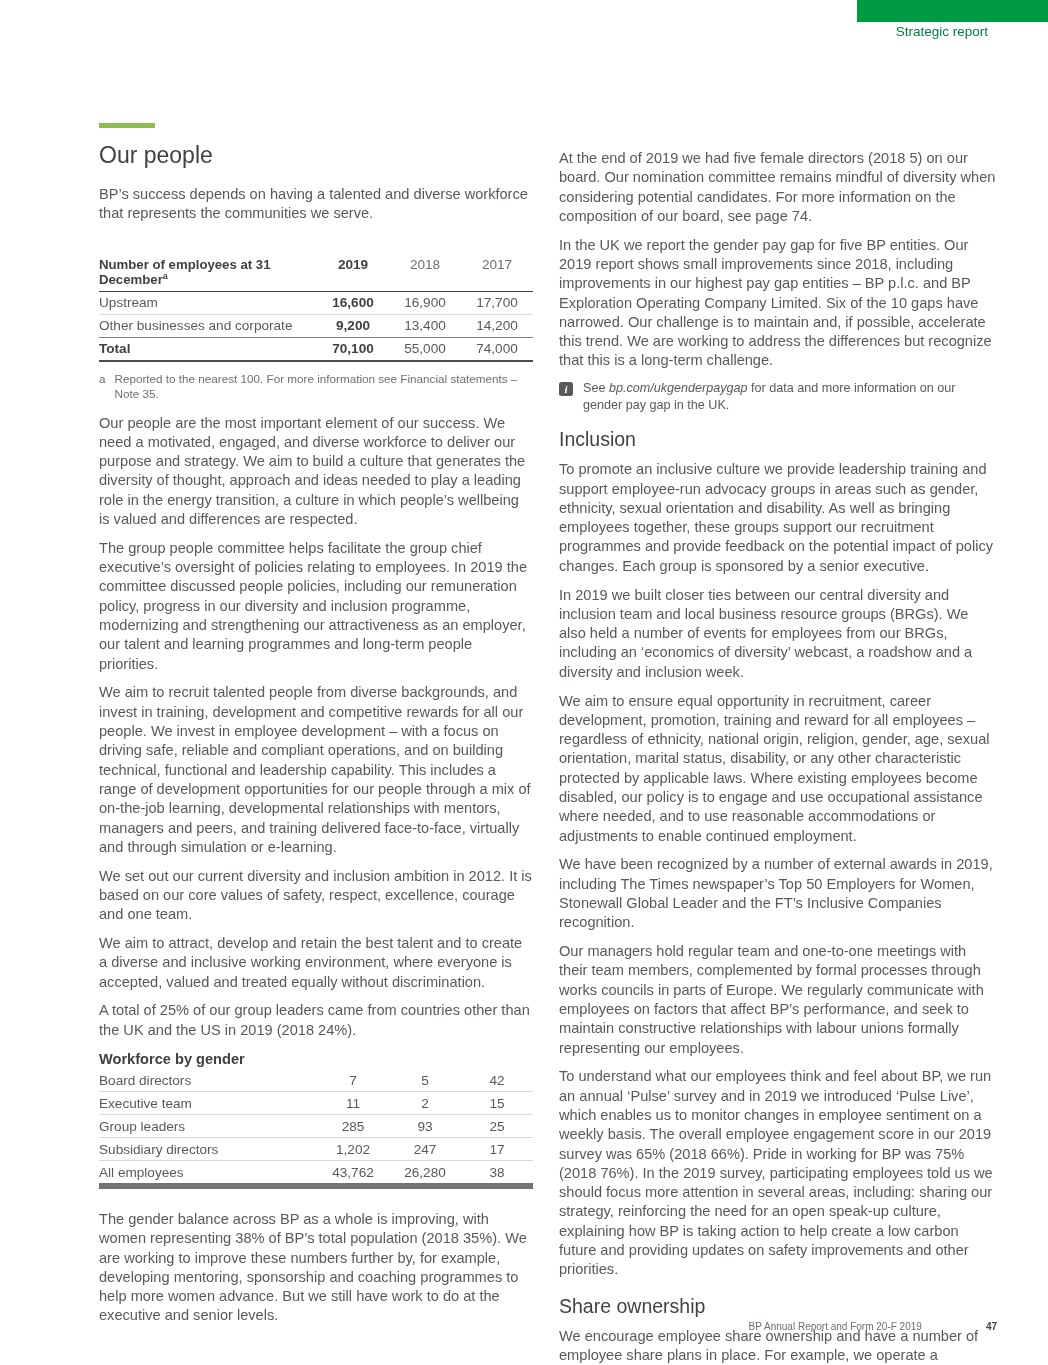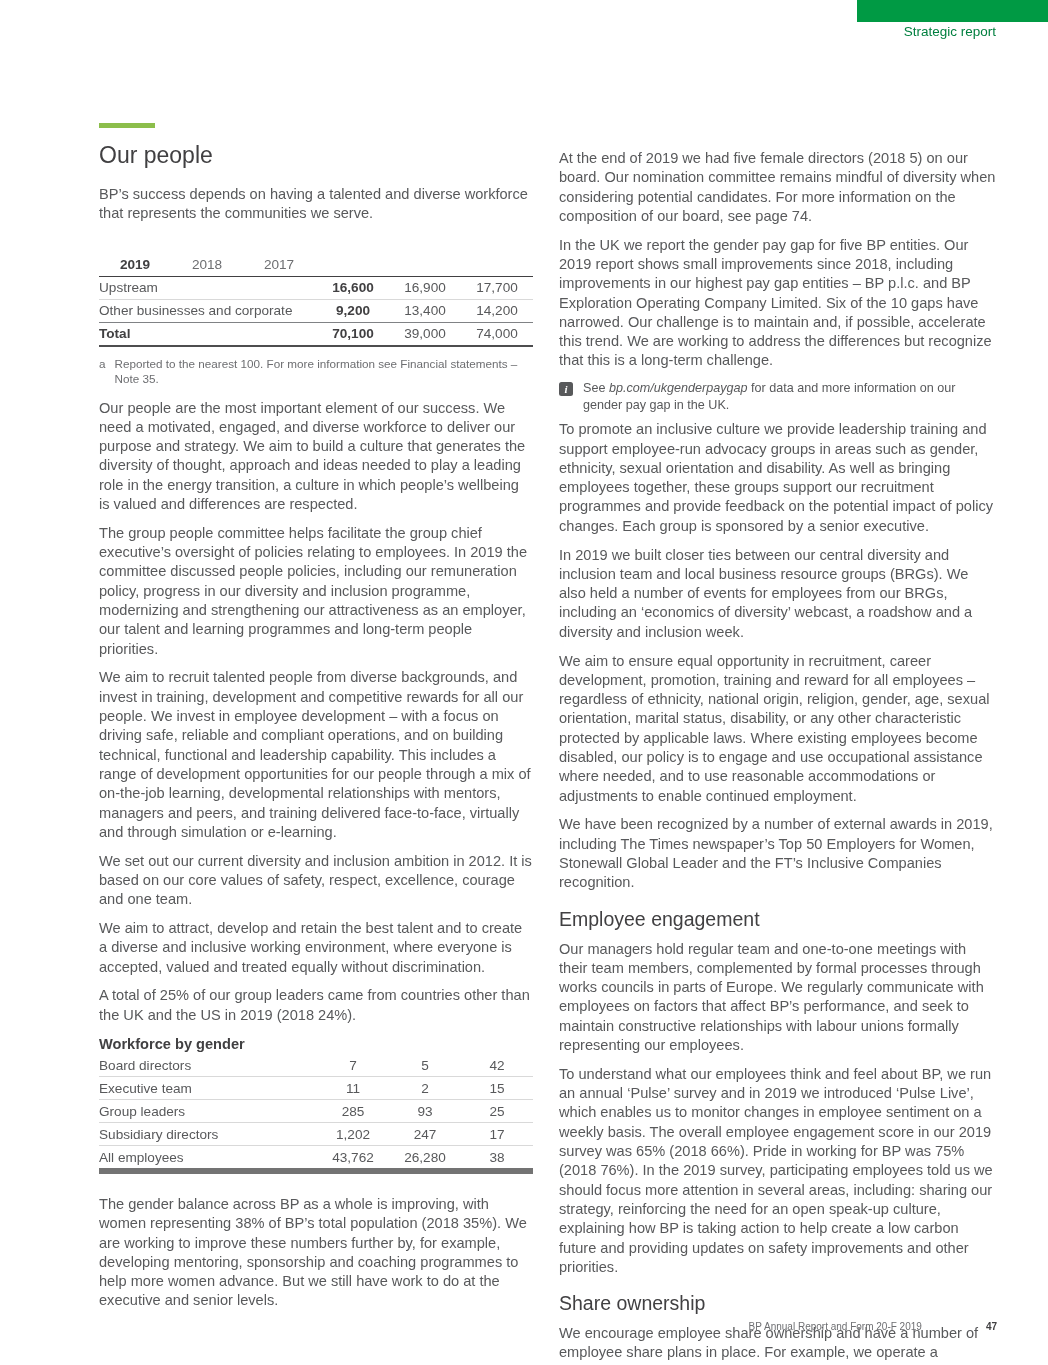--- a/index.html
+++ b/index.html
@@ -2,21 +2,21 @@
 <html><head>
 <meta charset="utf-8">
 <style>
   html,body { margin:0; padding:0; background:#ffffff; }
   .page {
     position:relative; width:1048px; height:1365px; background:#ffffff; overflow:hidden;
     font-family:"Liberation Sans","DejaVu Sans",sans-serif; color:#58595b;
     -webkit-font-smoothing:antialiased;
   }
   .topbar { position:absolute; top:0; right:0; width:191px; height:22px; background:#009a44; }
-  .tab-label { position:absolute; top:24px; right:52px; font-size:13.5px; color:#007f3f; }
+  .tab-label { position:absolute; top:24px; right:60px; font-size:13.5px; color:#007f3f; }
 
   .col { position:absolute; }
   .col-left  { left:99px;  top:118px; width:434px; }
   .col-right { left:559px; top:149px; width:438px; }
 
   .accent-line { width:56px; height:5px; background:#8cbe4b; margin:5px 0 14px 0; }
   h1.title { font-size:23px; font-weight:400; color:#414042; margin:0 0 16px 0; }
 
   p.body { font-size:14.6px; line-height:19.3px; margin:0 0 9.5px 0; }
   p.intro { margin-bottom:30px; }
@@ -62,40 +62,41 @@
   <div class="topbar"></div>
   <div class="tab-label">Strategic report</div>
 
   <div class="col col-left">
     <div class="accent-line"></div>
     <h1 class="title">Our people</h1>
     <p class="body intro">BP’s success depends on having a talented and diverse workforce that represents the communities we serve.</p>
 
     <div class="tbl">
       <div class="trow header">
+        <div class="tlabel"><span>Number of employees at 31 December</span><sup class="fn">a</sup></div>
         <div class="tnum bold-col">2019</div>
         <div class="tnum">2018</div>
         <div class="tnum">2017</div>
       </div>
       <div class="trow">
         <div class="tlabel">Upstream</div>
         <div class="tnum val-bold">16,600</div>
         <div class="tnum">16,900</div>
         <div class="tnum">17,700</div>
       </div>
       <div class="trow pre-total">
         <div class="tlabel">Other businesses and corporate</div>
         <div class="tnum val-bold">9,200</div>
         <div class="tnum">13,400</div>
         <div class="tnum">14,200</div>
       </div>
       <div class="trow total">
         <div class="tlabel">Total</div>
         <div class="tnum val-bold">70,100</div>
-        <div class="tnum">39,000</div>
+        <div class="tnum">55,000</div>
         <div class="tnum">74,000</div>
       </div>
     </div>
     <div class="footnote">
       <span>a</span>
       <span>Reported to the nearest 100. For more information see Financial statements – Note 35.</span>
     </div>
 
     <p class="body">Our people are the most important element of our success. We need a motivated, engaged, and diverse workforce to deliver our purpose and strategy. We aim to build a culture that generates the diversity of thought, approach and ideas needed to play a leading role in the energy transition, a culture in which people’s wellbeing is valued and differences are respected.</p>
     <p class="body">The group people committee helps facilitate the group chief executive’s oversight of policies relating to employees. In 2019 the committee discussed people policies, including our remuneration policy, progress in our diversity and inclusion programme, modernizing and strengthening our attractiveness as an employer, our talent and learning programmes and long-term people priorities.</p>
@@ -146,26 +147,26 @@
     <p class="body">At the end of 2019 we had five female directors (2018 5) on our board. Our nomination committee remains mindful of diversity when considering potential candidates. For more information on the composition of our board, see page 74.</p>
     <p class="body">In the UK we report the gender pay gap for five BP entities. Our 2019 report shows small improvements since 2018, including improvements in our highest pay gap entities – BP p.l.c. and BP Exploration Operating Company Limited. Six of the 10 gaps have narrowed. Our challenge is to maintain and, if possible, accelerate this trend. We are working to address the differences but recognize that this is a long-term challenge.</p>
 
     <div class="note">
       <div class="note-icon">i</div>
       <div>
         <span>See </span><span class="note-link">bp.com/ukgenderpaygap</span><span> for data and more information on our gender pay gap in the UK.</span>
       </div>
     </div>
 
+    <h2 class="section">Inclusion</h2>
     <p class="body">To promote an inclusive culture we provide leadership training and support employee-run advocacy groups in areas such as gender, ethnicity, sexual orientation and disability. As well as bringing employees together, these groups support our recruitment programmes and provide feedback on the potential impact of policy changes. Each group is sponsored by a senior executive.</p>
     <p class="body">In 2019 we built closer ties between our central diversity and inclusion team and local business resource groups (BRGs). We also held a number of events for employees from our BRGs, including an ‘economics of diversity’ webcast, a roadshow and a diversity and inclusion week.</p>
     <p class="body">We aim to ensure equal opportunity in recruitment, career development, promotion, training and reward for all employees – regardless of ethnicity, national origin, religion, gender, age, sexual orientation, marital status, disability, or any other characteristic protected by applicable laws. Where existing employees become disabled, our policy is to engage and use occupational assistance where needed, and to use reasonable accommodations or adjustments to enable continued employment.</p>
     <p class="body">We have been recognized by a number of external awards in 2019, including The Times newspaper’s Top 50 Employers for Women, Stonewall Global Leader and the FT’s Inclusive Companies recognition.</p>
 
-    <h2 class="section">Employee engagement</h2>
     <p class="body">Our managers hold regular team and one-to-one meetings with their team members, complemented by formal processes through works councils in parts of Europe. We regularly communicate with employees on factors that affect BP’s performance, and seek to maintain constructive relationships with labour unions formally representing our employees.</p>
     <p class="body">To understand what our employees think and feel about BP, we run an annual ‘Pulse’ survey and in 2019 we introduced ‘Pulse Live’, which enables us to monitor changes in employee sentiment on a weekly basis. The overall employee engagement score in our 2019 survey was 65% (2018 66%). Pride in working for BP was 75% (2018 76%). In the 2019 survey, participating employees told us we should focus more attention in several areas, including: sharing our strategy, reinforcing the need for an open speak-up culture, explaining how BP is taking action to help create a low carbon future and providing updates on safety improvements and other priorities.</p>
 
     <h2 class="section">Share ownership</h2>
     <p class="body">We encourage employee share ownership and have a number of employee share plans in place. For example, we operate a ShareMatch plan in more than 50 countries, matching BP shares purchased by our employees. We also operate a group-wide discretionary share plan, which allows employee participation at different levels globally and is linked to the company’s performance.</p>
   </div>
 
   <div class="footer">
     <span>BP Annual Report and Form 20-F 2019</span>
     <span class="page-num">47</span>

